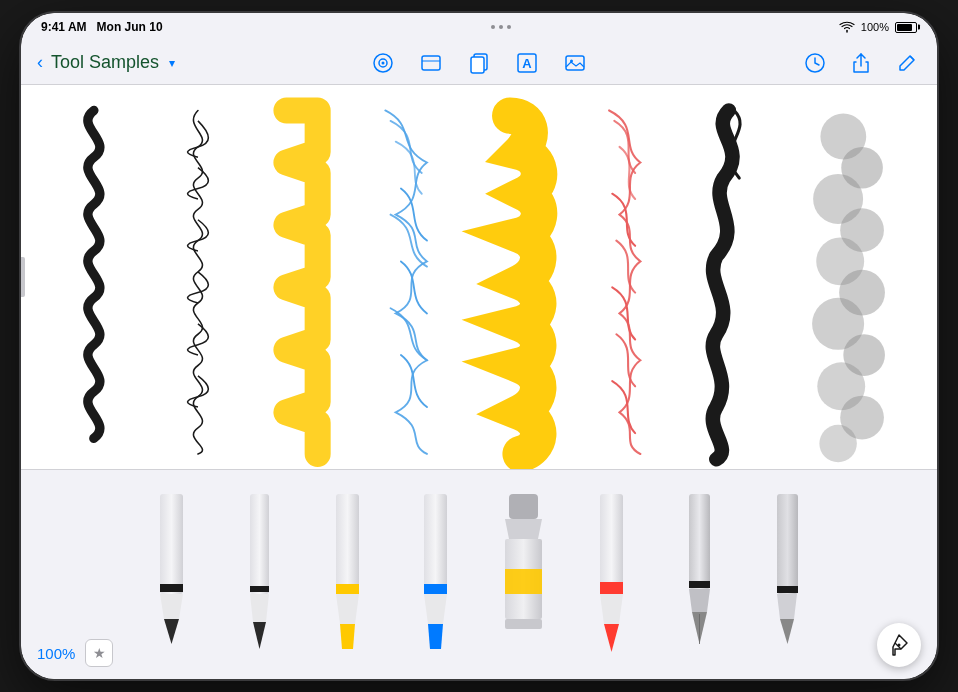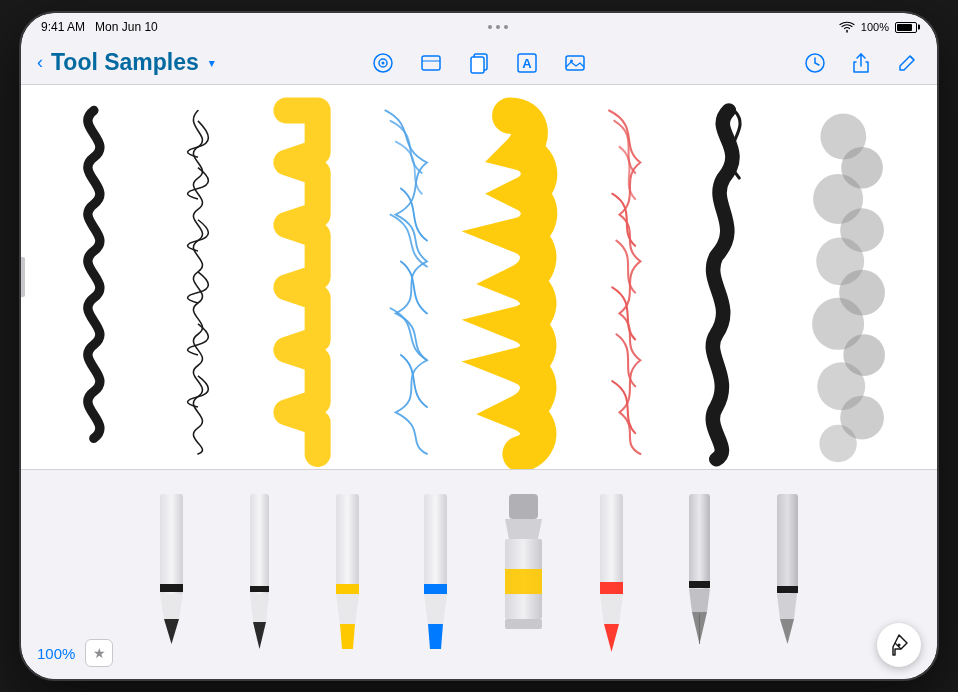--- a/index.html
+++ b/index.html
@@ -42,21 +42,21 @@
       background: #f2f2f7;
       display: flex;
       align-items: center;
       justify-content: space-between;
       padding: 0 20px;
       flex-shrink: 0;
     }
 
     .status-time {
       font-size: 12px;
-      font-weight: 400;
+      font-weight: 700;
       color: #000;
     }
 
     .status-center {
       display: flex;
       gap: 4px;
     }
 
     .status-dot {
       width: 4px;
@@ -134,23 +134,23 @@
       font-size: 16px;
       cursor: pointer;
     }
 
     .back-chevron {
       font-size: 18px;
       color: #007aff;
     }
 
     .doc-title {
-      font-size: 23px;
-      font-weight: 700;
-      color: #0369a1;
+      font-size: 18px;
+      font-weight: 400;
+      color: #14532d;
     }
 
     .title-chevron {
       color: #007aff;
       font-size: 12px;
       margin-left: 2px;
     }
 
     .toolbar-center {
       display: flex;

